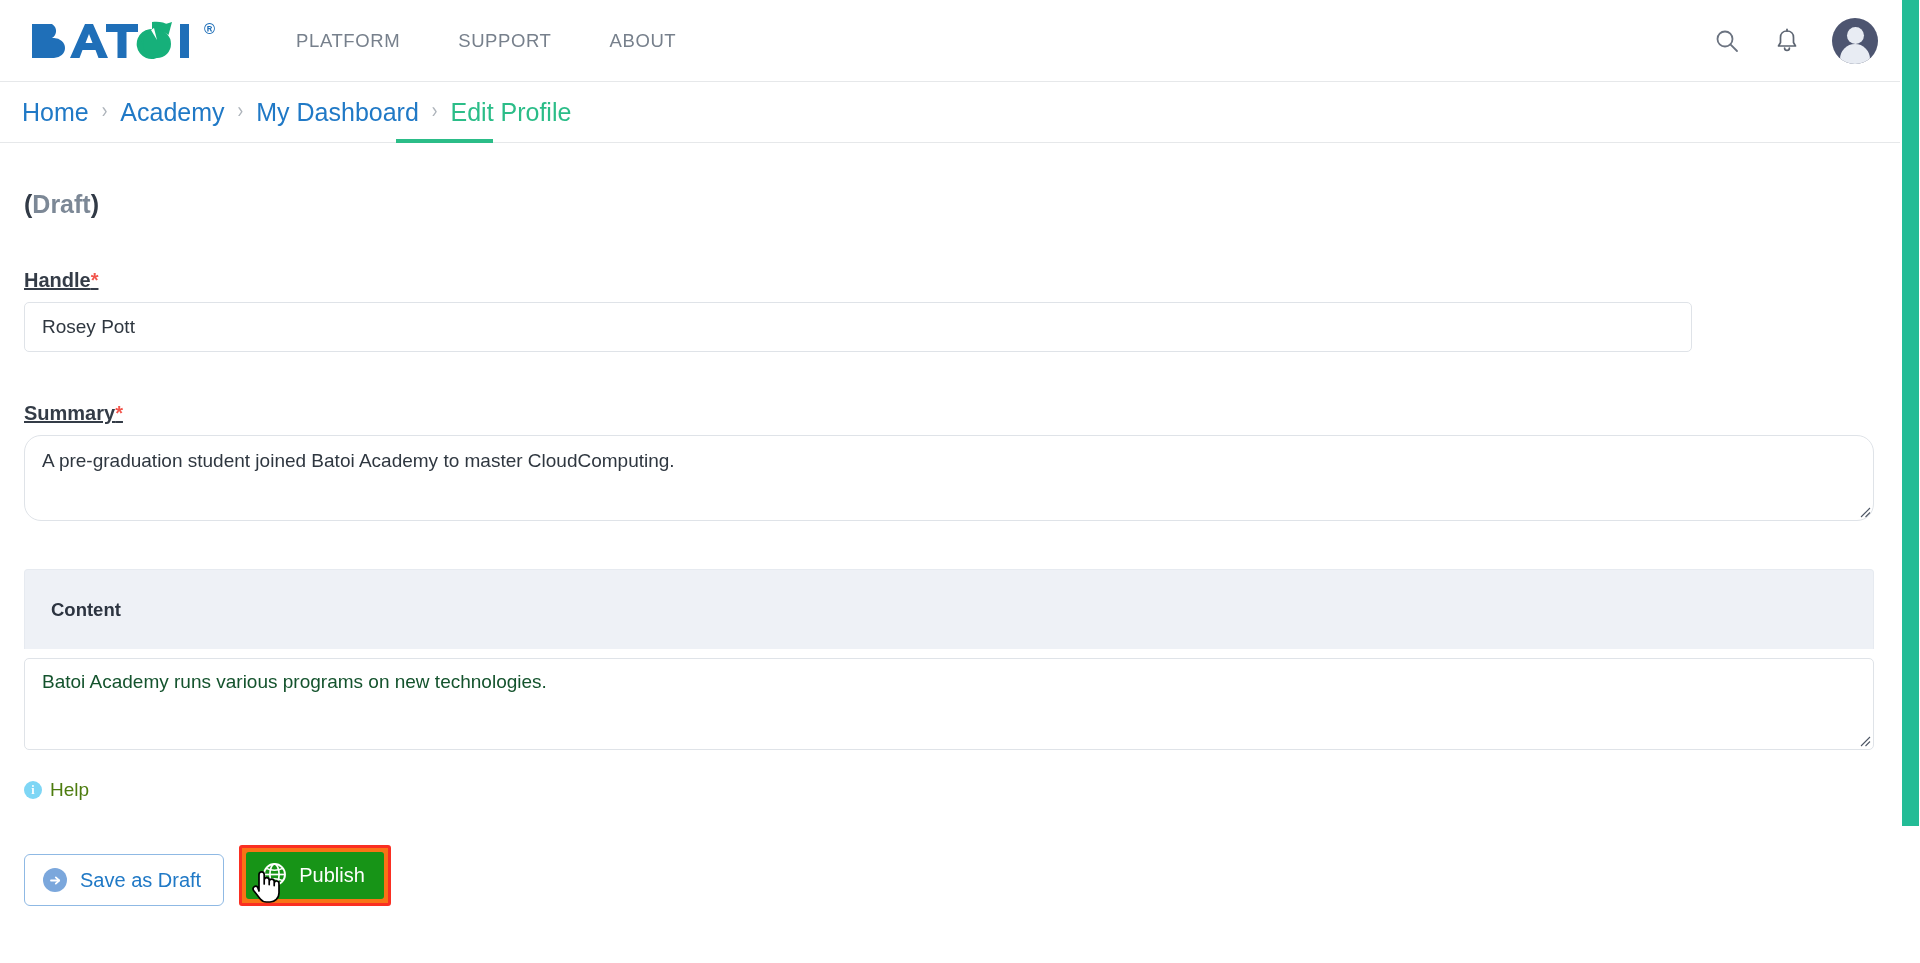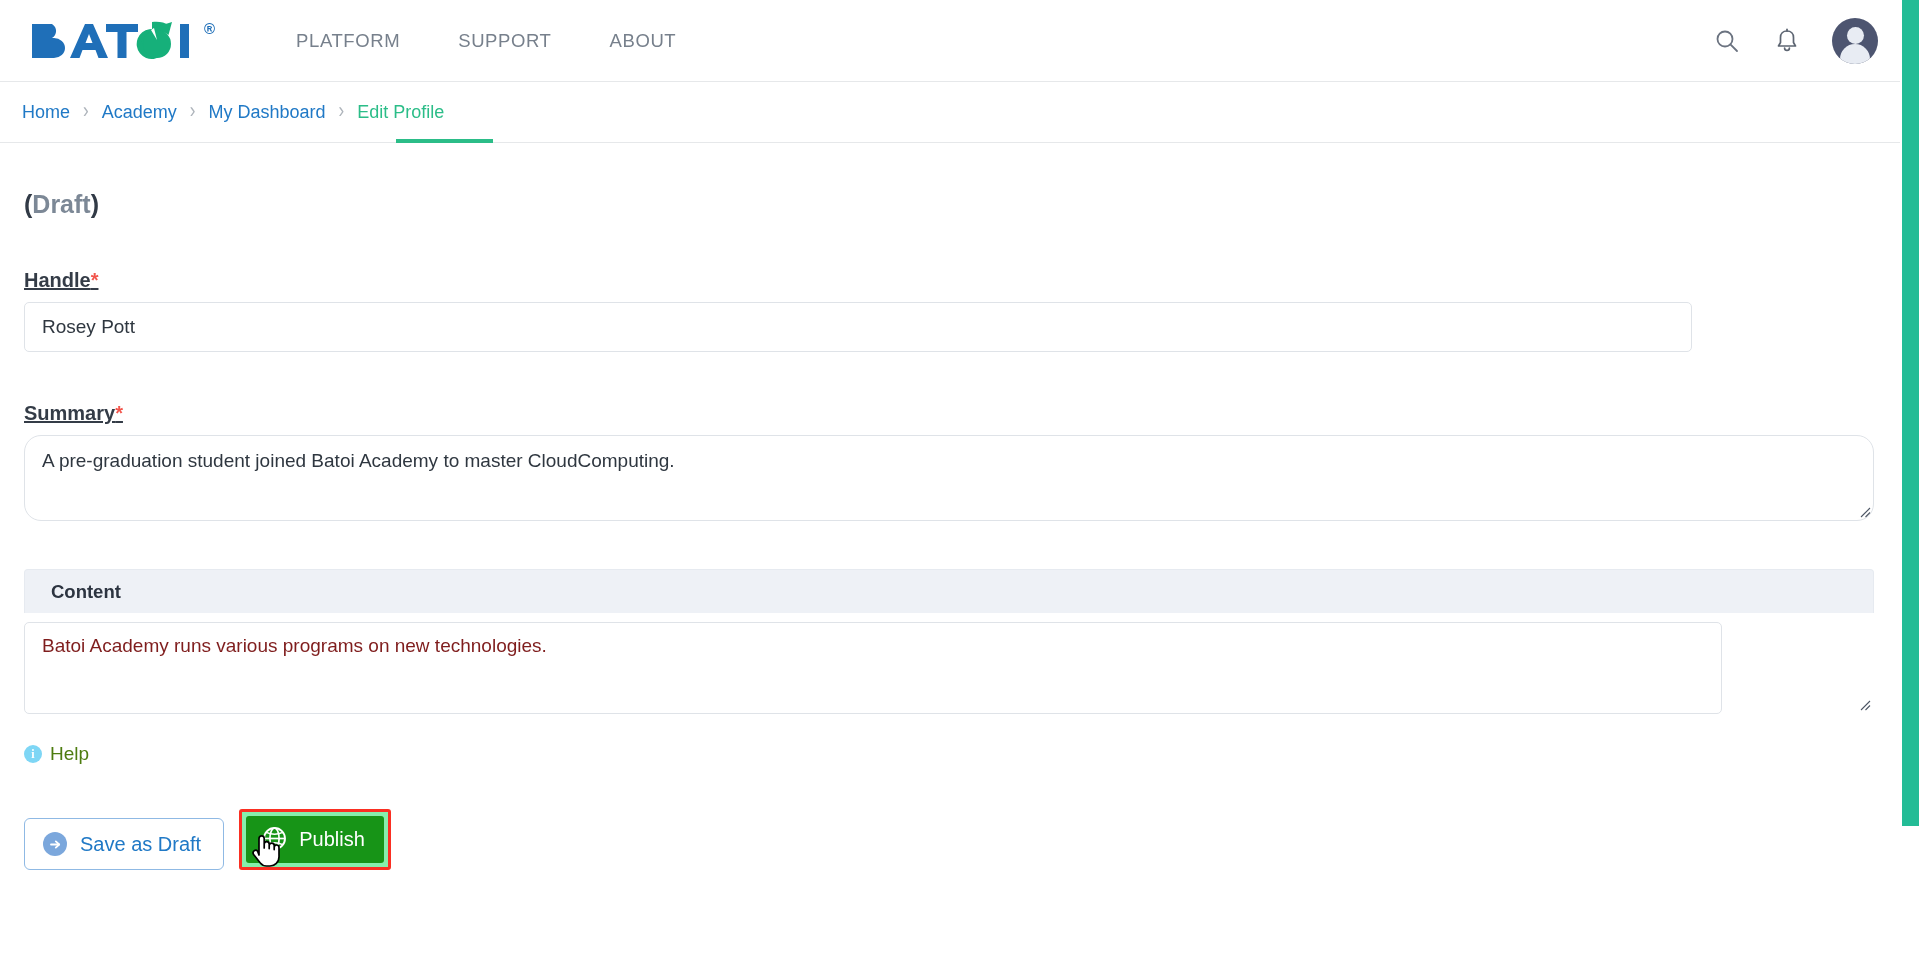--- a/index.html
+++ b/index.html
@@ -92,21 +92,21 @@
   .crumbbar {
     height: 61px;
     border-bottom: 1px solid #e6e8ea;
     display: flex;
     align-items: center;
     padding-left: 22px;
     position: relative;
     background: #fff;
   }
   .crumb {
-    font-size: 18px;
+    font-size: 25px;
     color: #2079c6;
     text-decoration: none;
     line-height: 1;
   }
   .crumb.active {
     color: #2bbd88;
     position: relative;
   }
   .crumb-sep {
     color: #aeb4bb;
@@ -181,43 +181,43 @@
   .resize-grip {
     position: absolute;
     right: 3px; bottom: 3px;
     width: 14px; height: 14px;
     pointer-events: none;
   }
 
   .content-panel { margin-top: 48px; }
   .panel-head {
     width: 1850px;
-    height: 44px;
+    height: 80px;
     background: #eef1f6;
     border: 1px solid #e6eaf0;
     border-bottom: none;
     border-radius: 4px 4px 0 0;
     display: flex;
     align-items: center;
     padding-left: 26px;
   }
   .panel-head-title {
     font-size: 18.5px;
     font-weight: 700;
     color: #2c3440;
   }
   .panel-body-wrap { position: relative; width: 1850px; margin-top: 9px; }
   .panel-textarea {
     display: block;
-    width: 1698px;
+    width: 1850px;
     height: 92px;
     border: 1px solid #dfe3e8;
     border-radius: 5px;
     font-size: 19px;
-    color: #7f1d1d;
+    color: #14532d;
     padding: 12px 17px;
     font-family: "Liberation Sans", sans-serif;
     background: #fff;
     resize: none;
     outline: none;
     overflow: hidden;
   }
 
   .help-row {
     display: flex;
@@ -272,21 +272,21 @@
     background: #7ba7dc;
     display: flex; align-items: center; justify-content: center;
     flex: none;
   }
   .publish-outer {
     position: relative;
     padding: 4px;
     border: 3px solid #fa2f22;
     border-radius: 3px;
     margin-left: 9px;
-    background: #86efac;
+    background: #f97316;
   }
   .btn-publish {
     display: flex;
     align-items: center;
     gap: 12px;
     height: 47px;
     padding: 0 19px 0 16px;
     background: #179417;
     border: none;
     border-radius: 3px;

